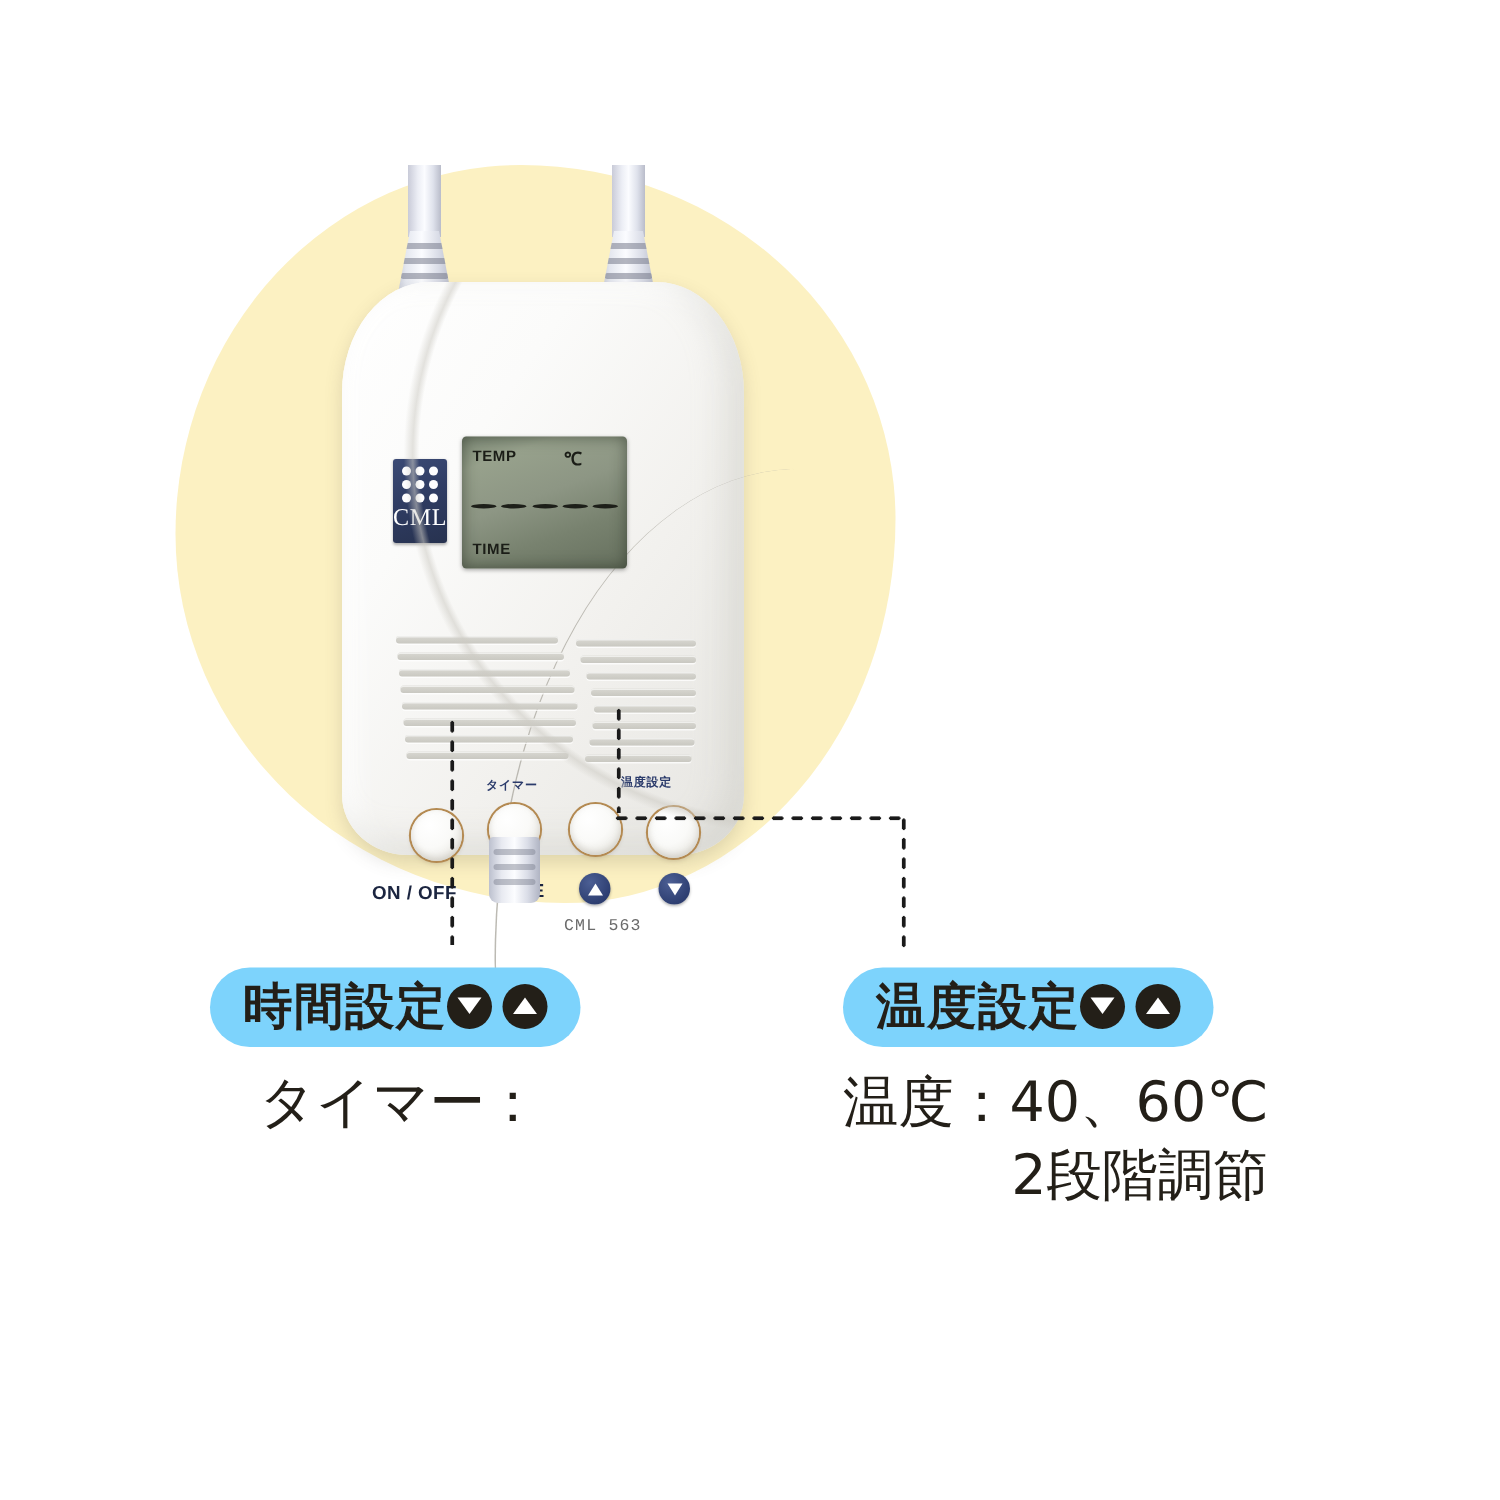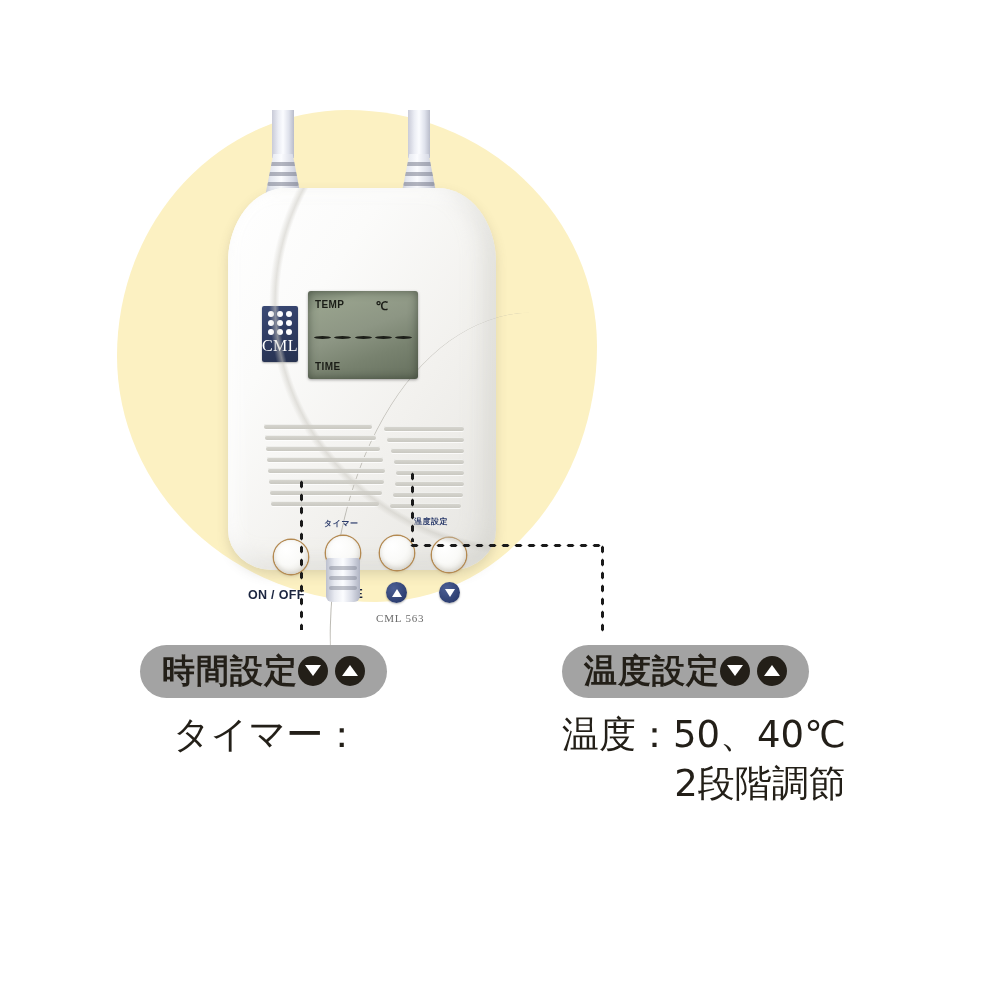--- a/index.html
+++ b/index.html
@@ -115,37 +115,37 @@
   .arrow-badge{position:absolute;width:21px;height:21px;border-radius:50%;
     background:radial-gradient(circle at 36% 30%,#4c5f94,#2e3f72 70%,#27355f 100%);
     display:flex;align-items:center;justify-content:center;
     box-shadow:0 1px 2px rgba(0,0,0,.3);}
   .arrow-badge.up{left:158px;top:394px;}
   .arrow-badge.down{left:211px;top:394px;}
   .arrow-badge .tri{width:0;height:0;border-left:5.5px solid transparent;border-right:5.5px solid transparent;}
   .arrow-badge.up .tri{border-bottom:8px solid #fff;}
   .arrow-badge.down .tri{border-top:8px solid #fff;}
 
-  .model{position:absolute;left:148px;top:424px;color:#6b6b6b;font-size:11px;letter-spacing:.8px;font-family:Liberation Serif, serif;}
+  .model{position:absolute;left:148px;top:424px;color:#6b6b6b;font-size:11px;letter-spacing:.8px;font-family:Liberation Mono, monospace;}
 
   
   .dotline{position:absolute;z-index:6;}
   .dotline.v{width:5px;background-image:radial-gradient(#1a1a1a 42%, transparent 44%);background-size:5px 13px;background-repeat:repeat-y;}
   .dotline.h{height:5px;background-image:radial-gradient(#1a1a1a 42%, transparent 44%);background-size:13px 5px;background-repeat:repeat-x;}
 
   #leader-left-v{left:299px;top:478px;height:152px;}
   #leader-right-h{left:408px;top:543px;width:197px;}
   #leader-right-v{left:600px;top:543px;height:90px;}
   #leader-right-short-v{left:410px;top:470px;height:72px;}
 
   
   .callout{position:absolute;z-index:7;}
   .pill{
     display:inline-flex;align-items:center;
-    background:#a3a3a3;border-radius:34px;
+    background:#7dd3fc;border-radius:34px;
     padding:9px 22px 11px 22px;
     color:#231f18;font-weight:900;font-size:33px;letter-spacing:1px;
     font-family:"DejaVu Sans","Liberation Sans",sans-serif;
     line-height:1;white-space:nowrap;
   }
   .pill .glyphs{display:inline-flex;gap:7px;align-items:center;}
   .gcircle{width:30px;height:30px;border-radius:50%;background:#231f18;display:inline-flex;align-items:center;justify-content:center;}
   .gcircle .t{width:0;height:0;border-left:8px solid transparent;border-right:8px solid transparent;}
   .gcircle.down .t{border-top:11px solid #fff;}
   .gcircle.up .t{border-bottom:11px solid #fff;}
@@ -295,18 +295,18 @@
       <span class="glyphs">
         <span class="gcircle down">
             <span class="t"></span>
           </span>
         <span class="gcircle up">
             <span class="t"></span>
           </span>
       </span>
     </div>
     <div class="body-text">
-      <span class="ln">温度：50、40℃</span>
+      <span class="ln">温度：40、60℃</span>
       <span class="ln">2段階調節</span>
     </div>
   </div>
 
 </div>
 
 </body></html>

